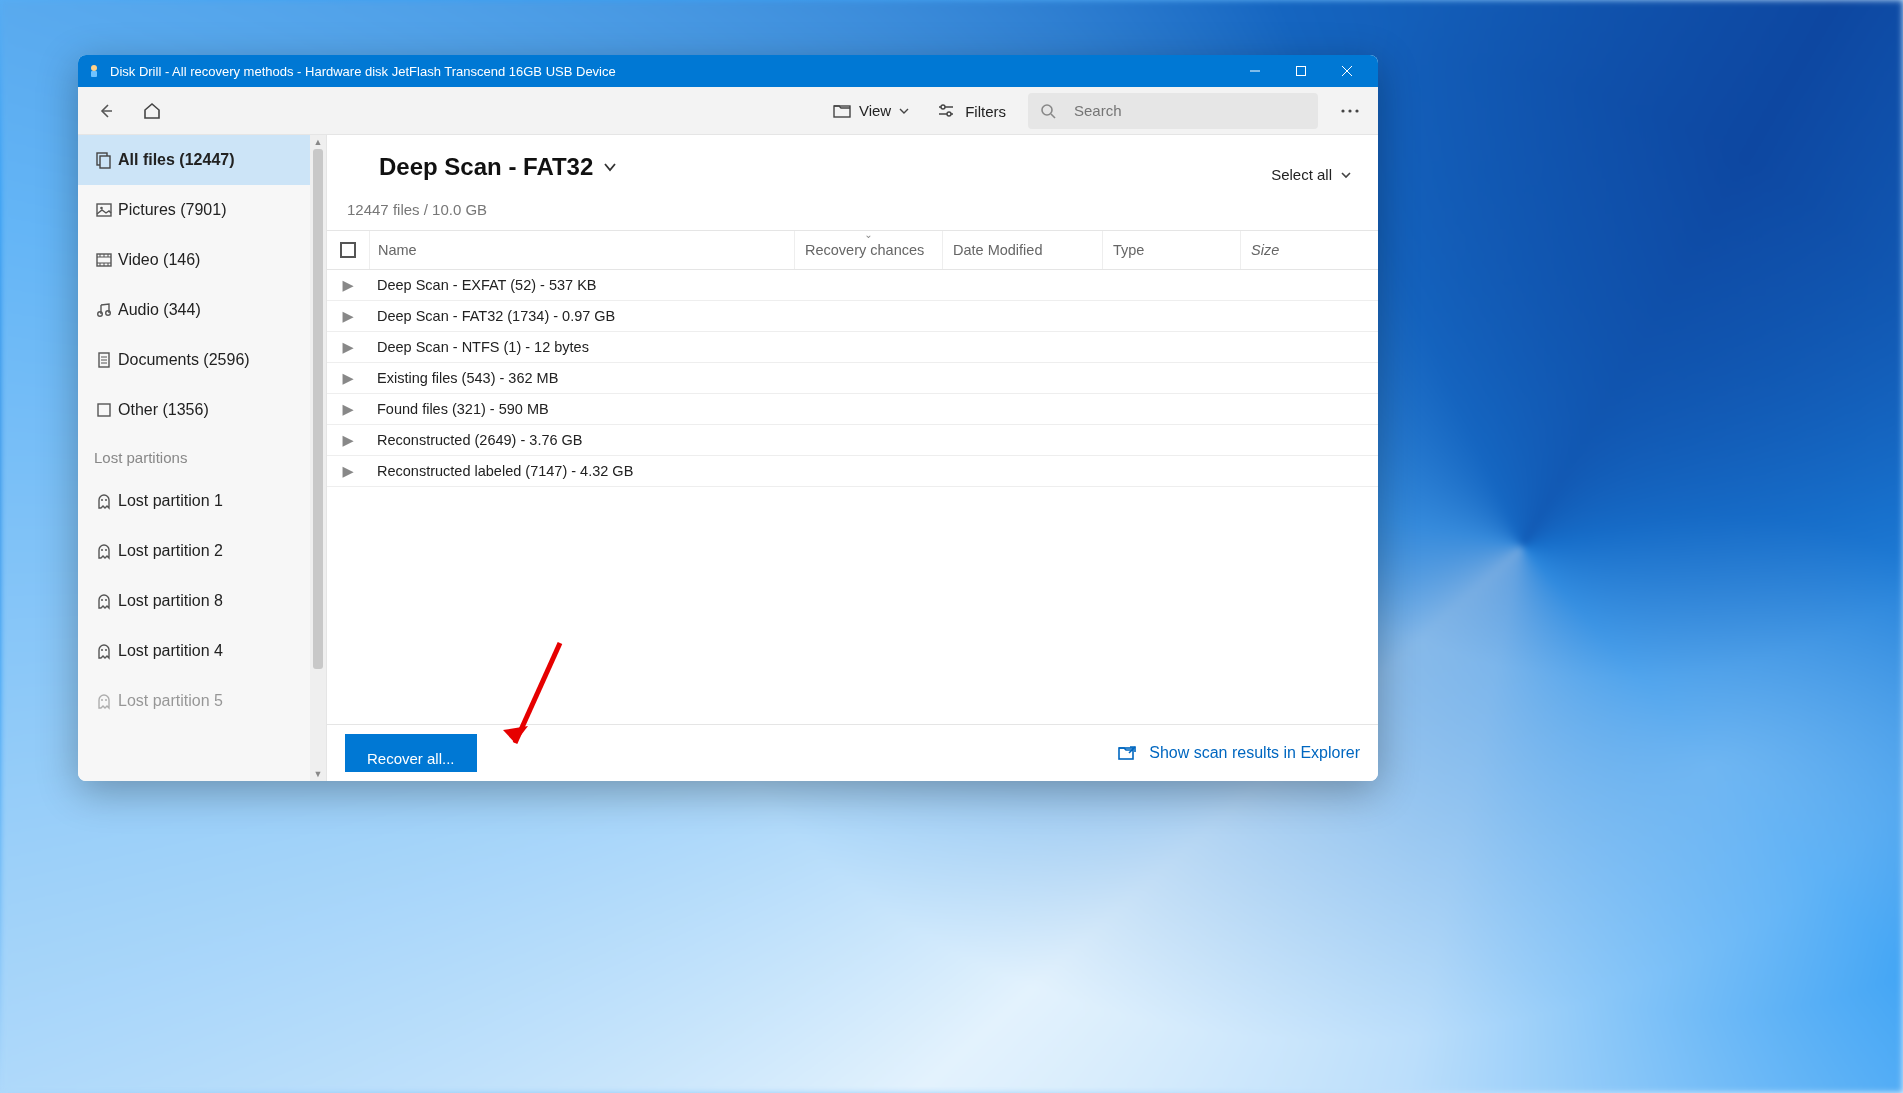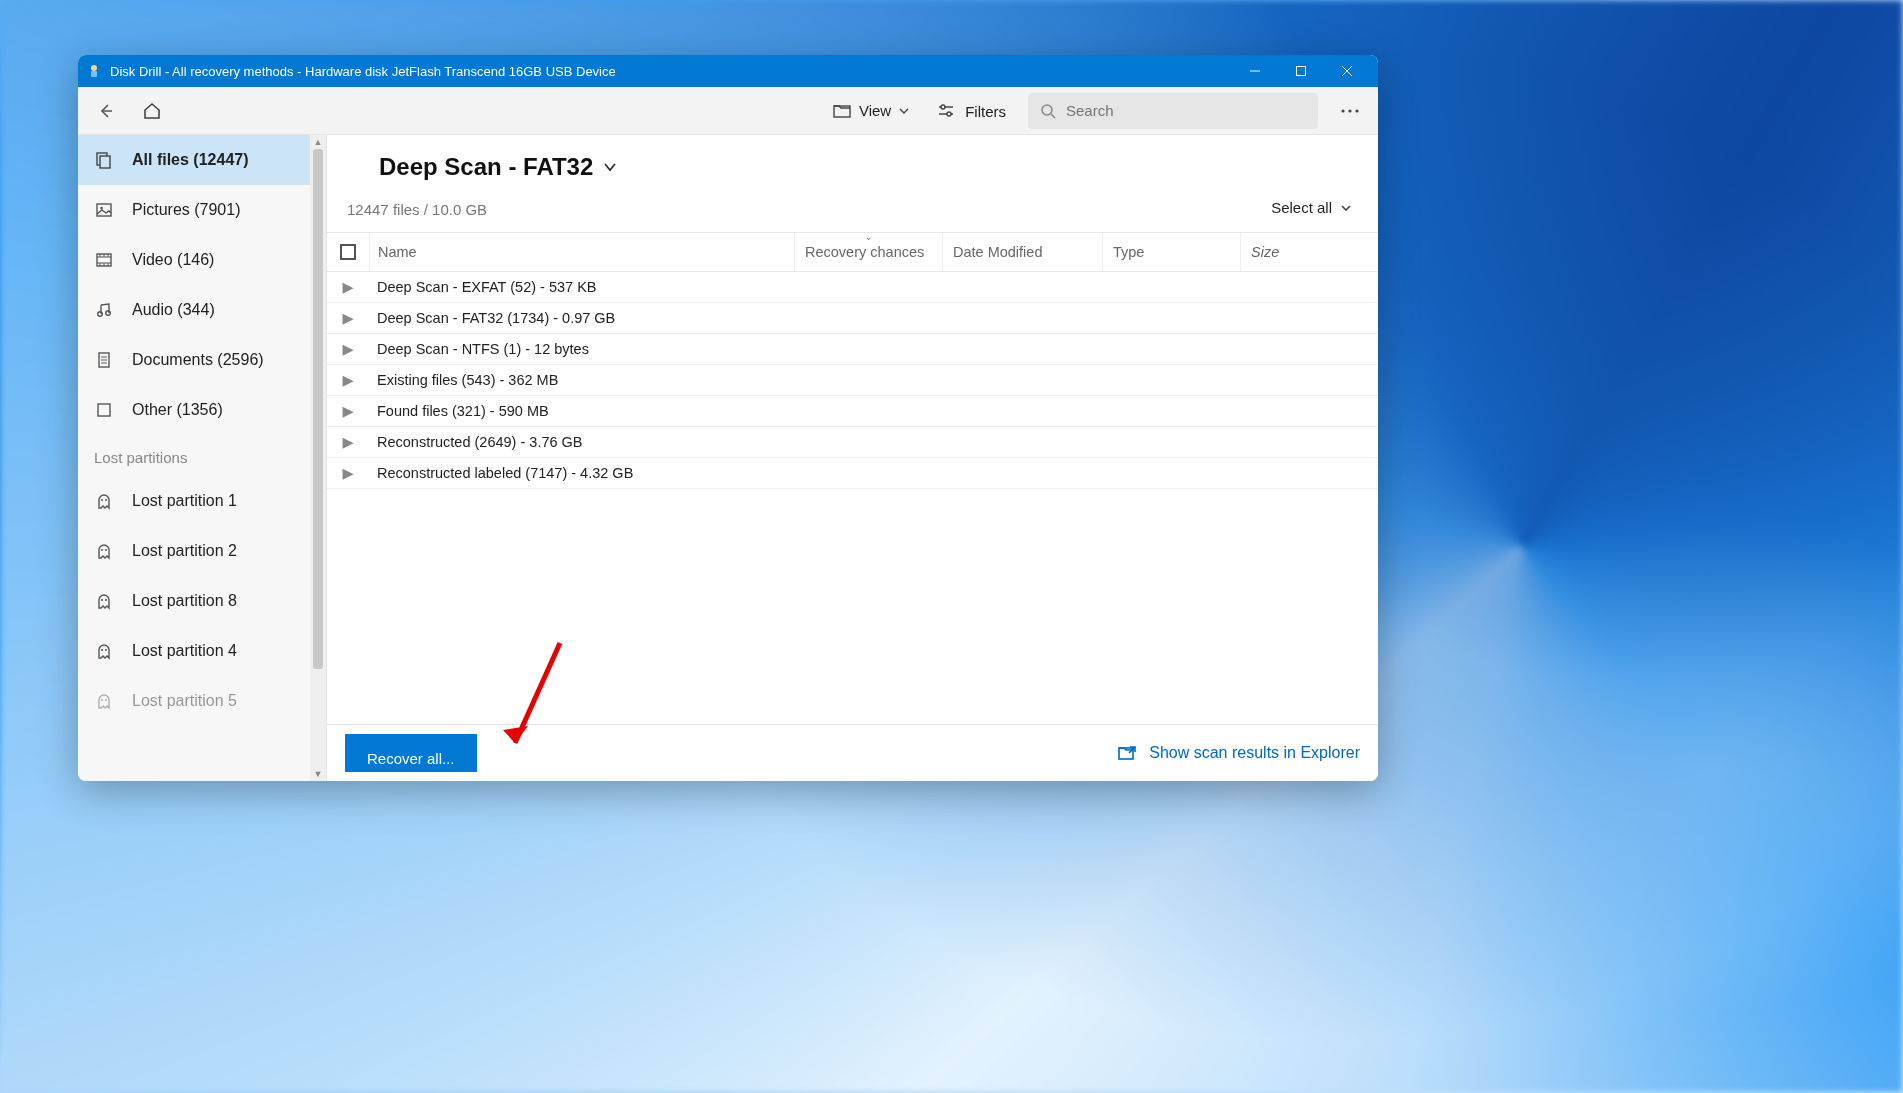--- a/index.html
+++ b/index.html
@@ -54,21 +54,21 @@
   align-items: center;
   padding: 16px 12px;
   gap: 12px;
   border-bottom: 1px solid #e5e5e5;
 }
 .tb-left { display: flex; gap: 14px; align-items: center; }
 .tb-right { margin-left: auto; display: flex; gap: 16px; align-items: center; }
 .tb-icon-btn { width: 32px; height: 32px; display:flex; align-items:center; justify-content:center; color:#444; border-radius:4px; }
 .view-btn { display:flex; align-items:center; gap:8px; color:#222; font-size:15px; padding:4px 6px; border-radius:4px; }
 .filters-btn { display:flex; align-items:flex-end; gap:10px; color:#222; font-size:15px; padding:4px 6px; border-radius:4px; }
-.search-box { width: 290px; height: 36px; background:#e6e6e6; border-radius:4px; display:flex; align-items:center; padding:0 12px; gap:10px; color:#888; font-size:15px; }
+.search-box { width: 290px; height: 36px; background:#e6e6e6; border-radius:4px; display:flex; align-items:center; padding:0 12px; gap:18px; color:#888; font-size:15px; }
 .search-box input { border:none; background:transparent; outline:none; flex:1; font-size:15px; color:#333; }
 .more-btn { display:flex; align-items:center; justify-content:center; width:32px; height:32px; color:#444; }
 
 .body {
   flex:1;
   display:flex;
   overflow:hidden;
 }
 .sidebar {
   width: 249px;
@@ -82,21 +82,21 @@
 .sidebar-scrollbar-track { position:absolute; right:0; top:0; width:16px; height:100%; background:#efefef; }
 .sidebar-scrollbar-thumb { position:absolute; right:3px; top:14px; width:10px; height:520px; background:#c8c8c8; border-radius:3px; }
 .sidebar-arrow { position:absolute; right:3px; width:10px; height:10px; display:flex; align-items:center; justify-content:center; color:#888; font-size:9px; }
 .sidebar-arrow.up { top:2px; }
 .sidebar-arrow.down { bottom:2px; }
 
 .cat-item, .part-item {
   height: 50px;
   display:flex;
   align-items:center;
-  gap:18px;
+  gap:4px;
   padding:0 16px;
   font-size:16px;
   color:#222;
   cursor:pointer;
 }
 .cat-item.active { background:#cce4f7; font-weight:600; }
 .cat-item .ci-icon, .part-item .pi-icon { width:20px; height:20px; display:flex; align-items:center; justify-content:center; color:#555; }
 .section-label { padding:14px 16px 10px; font-size:15px; color:#888; }
 
 .main {
@@ -107,21 +107,21 @@
   background:#fff;
 }
 .header-area {
   padding:18px 20px 12px;
   display:flex;
   align-items:flex-start;
 }
 .header-left { flex:1; }
 .scan-title { font-size:24px; font-weight:600; color:#111; display:flex; align-items:center; gap:10px;margin-left:32px; }
 .scan-sub { font-size:15px; color:#777; margin-top:20px; }
-.select-all { display:flex; align-items:center; gap:8px; font-size:15px; color:#222; padding:4px 6px; border-radius:4px; cursor:pointer; margin-top:42px; }
+.select-all { display:flex; align-items:center; gap:8px; font-size:15px; color:#222; padding:4px 6px; border-radius:4px; cursor:pointer; margin-top:9px; }
 
 .cols {
   height:40px;
   border-top:1px solid #e5e5e5;
   border-bottom:1px solid #e5e5e5;
   display:flex;
   align-items:center;
   font-size:14.5px;
   color:#666;
 }

